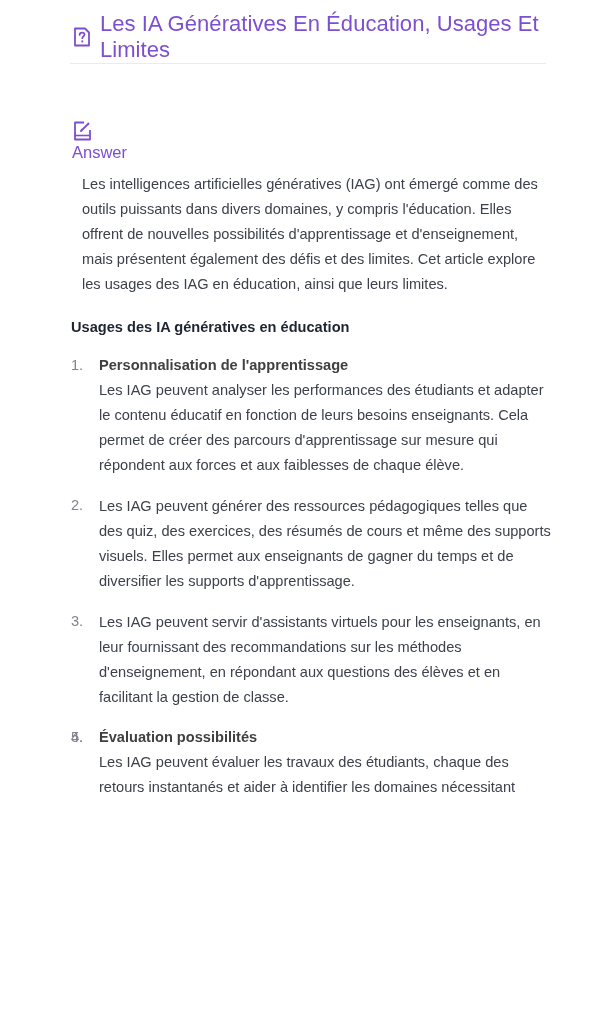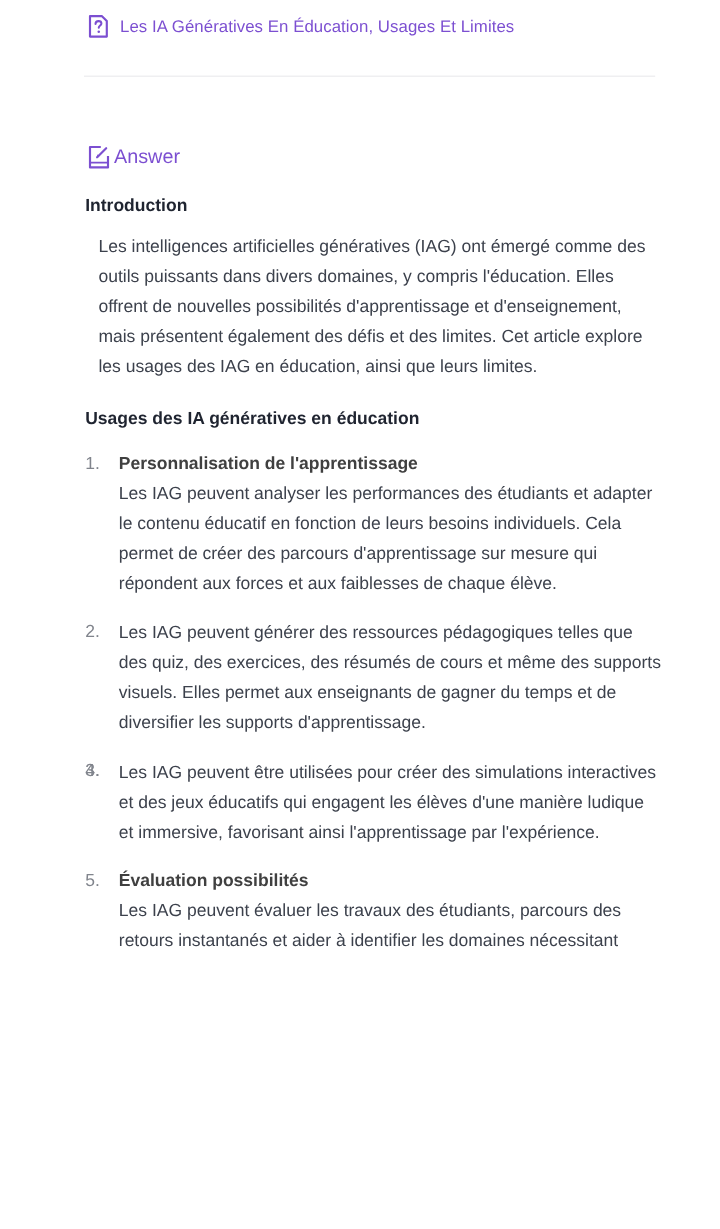--- a/index.html
+++ b/index.html
@@ -8,28 +8,28 @@
     font-family: "Liberation Sans", sans-serif;
     color: #1f2430;
   }
   .page { position: relative; width: 600px; }
   .question {
     position: absolute; left: 72px; top: 11px;
     display: flex; align-items: center; gap: 8px;
   }
   .question .q-icon { width: 20px; height: 22px; display: inline-block; }
   .question .q-title {
-    font-size: 14px; color: #7c4fd1; font-weight: 400; letter-spacing: 0.05px;
+    font-size: 22px; color: #7c4fd1; font-weight: 400; letter-spacing: 0.05px;
   }
   .divider {
     position: absolute; left: 70px; top: 63px; width: 476px; height: 1px; background: #ebebee;
   }
   .answer-head {
     position: absolute; left: 72px; top: 120px;
-    display: flex; align-items: center; gap: 1px;
+    display: flex; align-items: flex-start; gap: 1px; flex-direction: column;
   }
   .answer-head .a-icon { width: 22px; height: 22px; display: inline-block; }
   .answer-head .a-label { font-size: 16.5px; color: #7c4fd1; }
   .content {
     position: absolute; left: 71px; top: 161px; width: 480px;
     font-size: 14.6px; line-height: 25px; color: #3c414c;
   }
   .h { font-weight: 700; color: #1f2430; font-size: 14.6px; line-height: 22px; }
   .intro-h { margin: 0 0 6px 0; }
   .intro-p { margin: 11px; }
@@ -66,42 +66,41 @@
         <path d="M12 2.5 H3 V19.5 H18 V10" fill="none" stroke="#7c4fd1" stroke-width="1.8" stroke-linejoin="round"></path>
         <path d="M3 15.5 H18" fill="none" stroke="#7c4fd1" stroke-width="1.6"></path>
         <path d="M9 11 L16.5 3.5" fill="none" stroke="#7c4fd1" stroke-width="1.8" stroke-linecap="round"></path>
         <path d="M8 12 L9.4 8.6 L10.5 10 Z" fill="#7c4fd1"></path>
       </svg>
     </span>
     <span class="a-label">Answer</span>
   </div>
 
   <div class="content">
-    <div class="h intro-h">Introduction</div>
     <p class="intro-p">Les intelligences artificielles génératives (IAG) ont émergé comme des outils puissants dans divers domaines, y compris l'éducation. Elles offrent de nouvelles possibilités d'apprentissage et d'enseignement, mais présentent également des défis et des limites. Cet article explore les usages des IAG en éducation, ainsi que leurs limites.</p>
 
     <div class="h usages-h">Usages des IA génératives en éducation</div>
 
     <ol class="items">
       <li>
         <span class="num">1.</span>
         <span class="t">Personnalisation de l'apprentissage</span>
-        <span class="d">Les IAG peuvent analyser les performances des étudiants et adapter le contenu éducatif en fonction de leurs besoins individuels. Cela permet de créer des parcours d'apprentissage sur mesure qui répondent aux forces et aux faiblesses de chaque élève.</span>
+        <span class="d">Les IAG peuvent analyser les performances des étudiants et adapter le contenu éducatif en fonction de leurs besoins enseignants. Cela permet de créer des parcours d'apprentissage sur mesure qui répondent aux forces et aux faiblesses de chaque élève.</span>
       </li>
       <li>
         <span class="num">2.</span>
         <span class="d">Les IAG peuvent générer des ressources pédagogiques telles que des quiz, des exercices, des résumés de cours et même des supports visuels. Elles permet aux enseignants de gagner du temps et de diversifier les supports d'apprentissage.</span>
       </li>
       <li>
         <span class="num">3.</span>
+        <span class="d">Les IAG peuvent servir d'assistants virtuels pour les enseignants, en leur fournissant des recommandations sur les méthodes d'enseignement, en répondant aux questions des élèves et en facilitant la gestion de classe.</span>
       </li>
       <li>
         <span class="num">4.</span>
-        <span class="d">Les IAG peuvent être utilisées pour créer des simulations interactives et des jeux éducatifs qui engagent les élèves d'une manière ludique et immersive, favorisant ainsi l'apprentissage par l'expérience.</span>
       </li>
       <li>
         <span class="num">5.</span>
         <span class="t">Évaluation possibilités</span>
-        <span class="d">Les IAG peuvent évaluer les travaux des étudiants, parcours des retours instantanés et aider à identifier les domaines nécessitant</span>
+        <span class="d">Les IAG peuvent évaluer les travaux des étudiants, chaque des retours instantanés et aider à identifier les domaines nécessitant</span>
       </li>
     </ol>
   </div>
 </div>
 
 </body></html>

